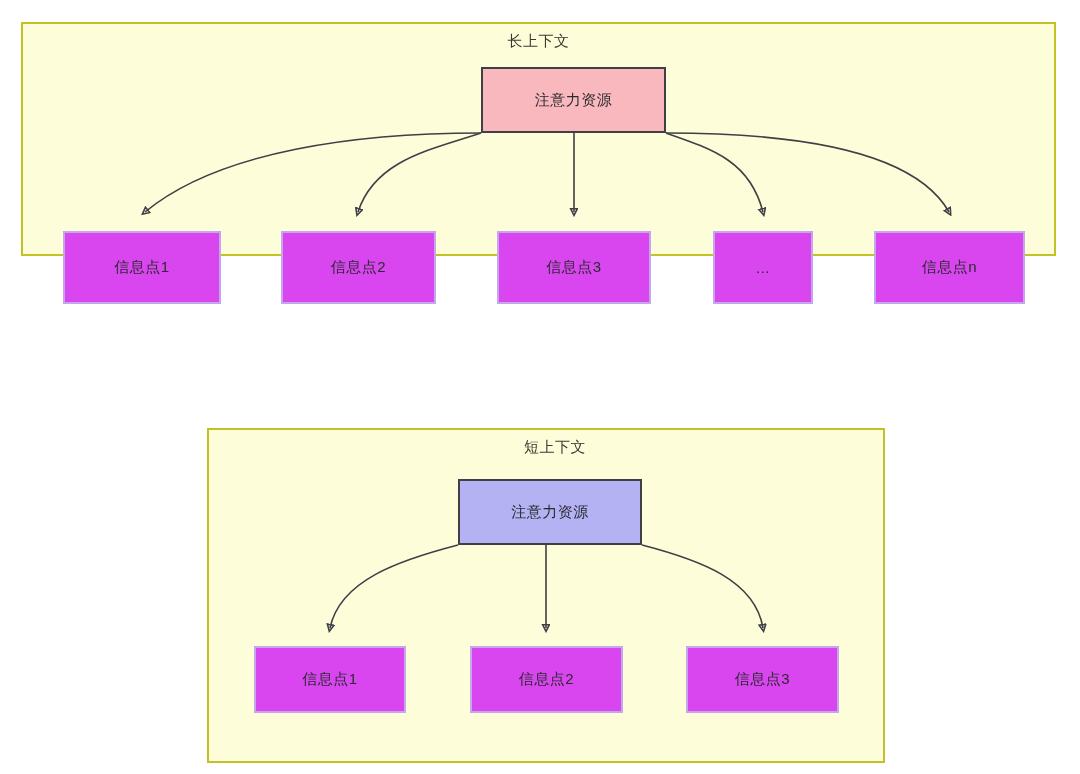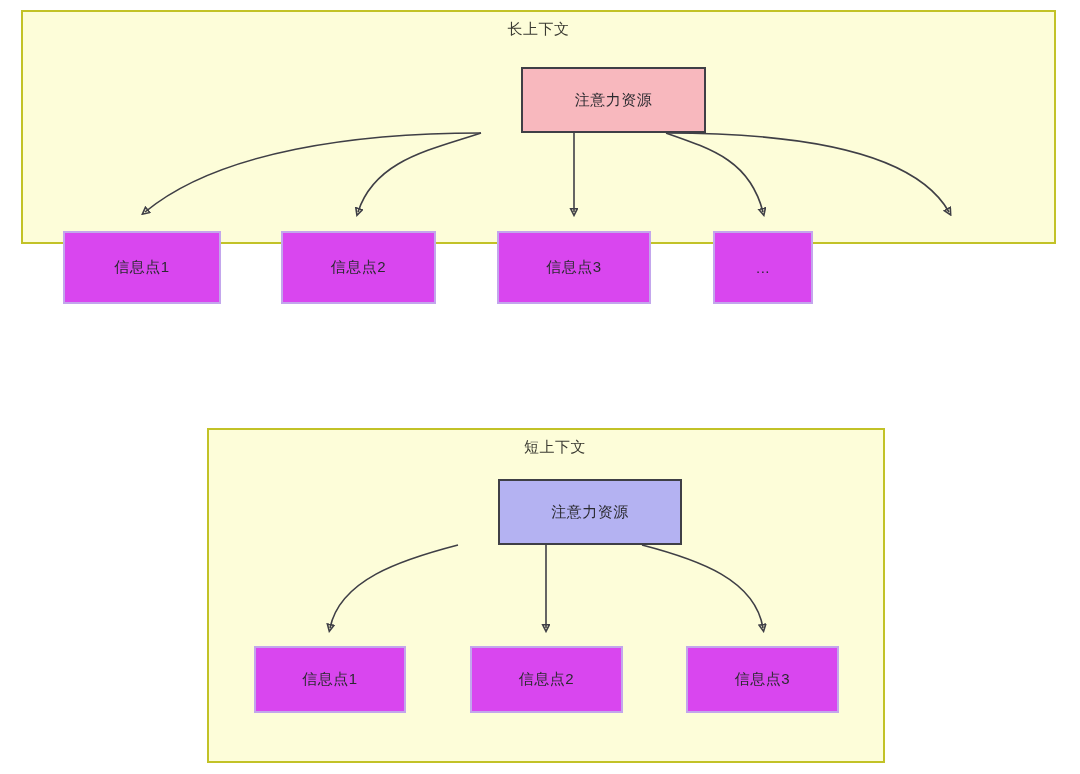--- a/index.html
+++ b/index.html
@@ -24,21 +24,21 @@
 
   
   .panel {
     position: absolute;
     background: #FDFDD9;
     border: 2px solid #C2C227;
     box-sizing: border-box;
   }
   #panel-long {
     left: 21px;
-    top: 10px;
+    top: 22px;
     width: 1035px;
     height: 234px;
   }
   #panel-short {
     left: 207px;
     top: 428px;
     width: 678px;
     height: 335px;
   }
 
@@ -63,21 +63,20 @@
     align-items: center;
     justify-content: center;
     font-size: 15px;
     letter-spacing: 0.5px;
     white-space: nowrap;
   }
 
   .node-root {
     border: 2px solid #3F3F46;
     color: #2B2B30;
-    margin-left: 40px;
   }
   .node-root.pink  { background: #F8B8BE; }
   .node-root.blue  { background: #B4B2F2; }
 
   .node-leaf {
     background: #d946ef;
     border: 2px solid #C3A6EC;
     color: #2B2B30;
   }
 
@@ -162,20 +161,23 @@
   </div>
   <div class="node node-leaf" id="node-long-leaf-2">
     <span>信息点2</span>
   </div>
   <div class="node node-leaf" id="node-long-leaf-3">
     <span>信息点3</span>
   </div>
   <div class="node node-leaf" id="node-long-leaf-4">
     <span>...</span>
   </div>
+  <div class="node node-leaf" id="node-long-leaf-5">
+    <span>信息点n</span>
+  </div>
 
   <div class="node node-root blue" id="node-short-root">
     <span>注意力资源</span>
   </div>
 
   <div class="node node-leaf" id="node-short-leaf-1">
     <span>信息点1</span>
   </div>
   <div class="node node-leaf" id="node-short-leaf-2">
     <span>信息点2</span>

